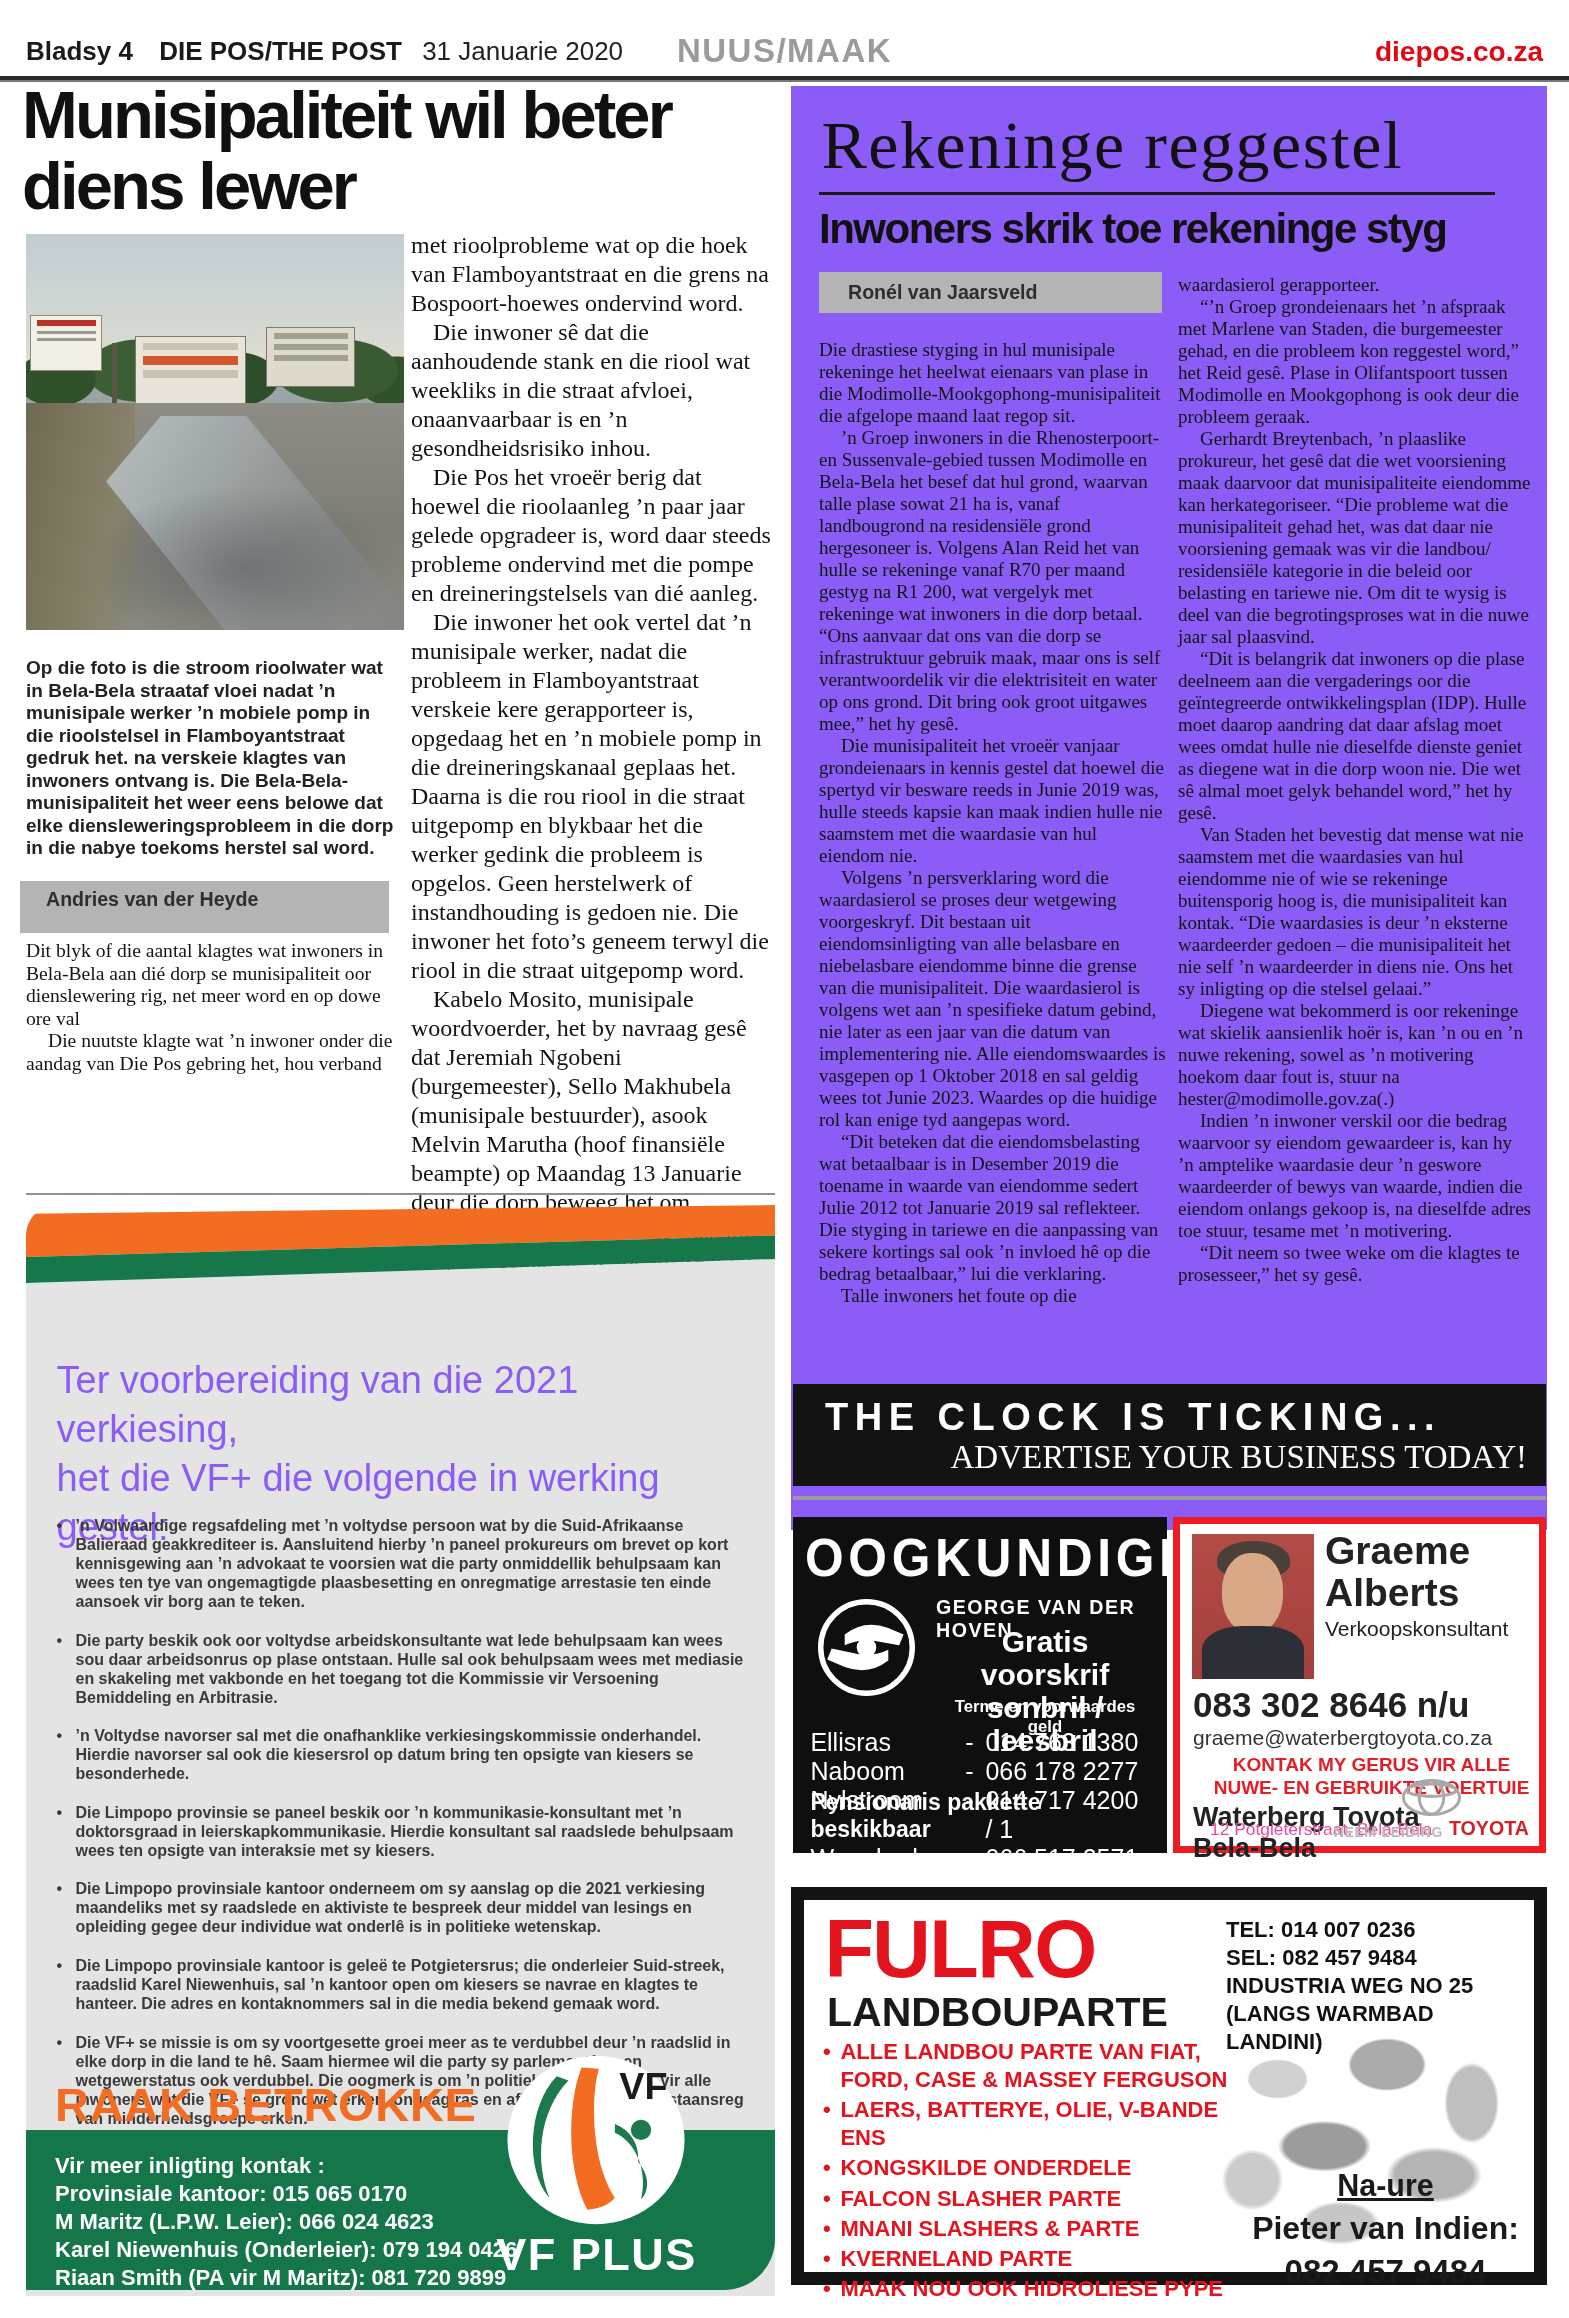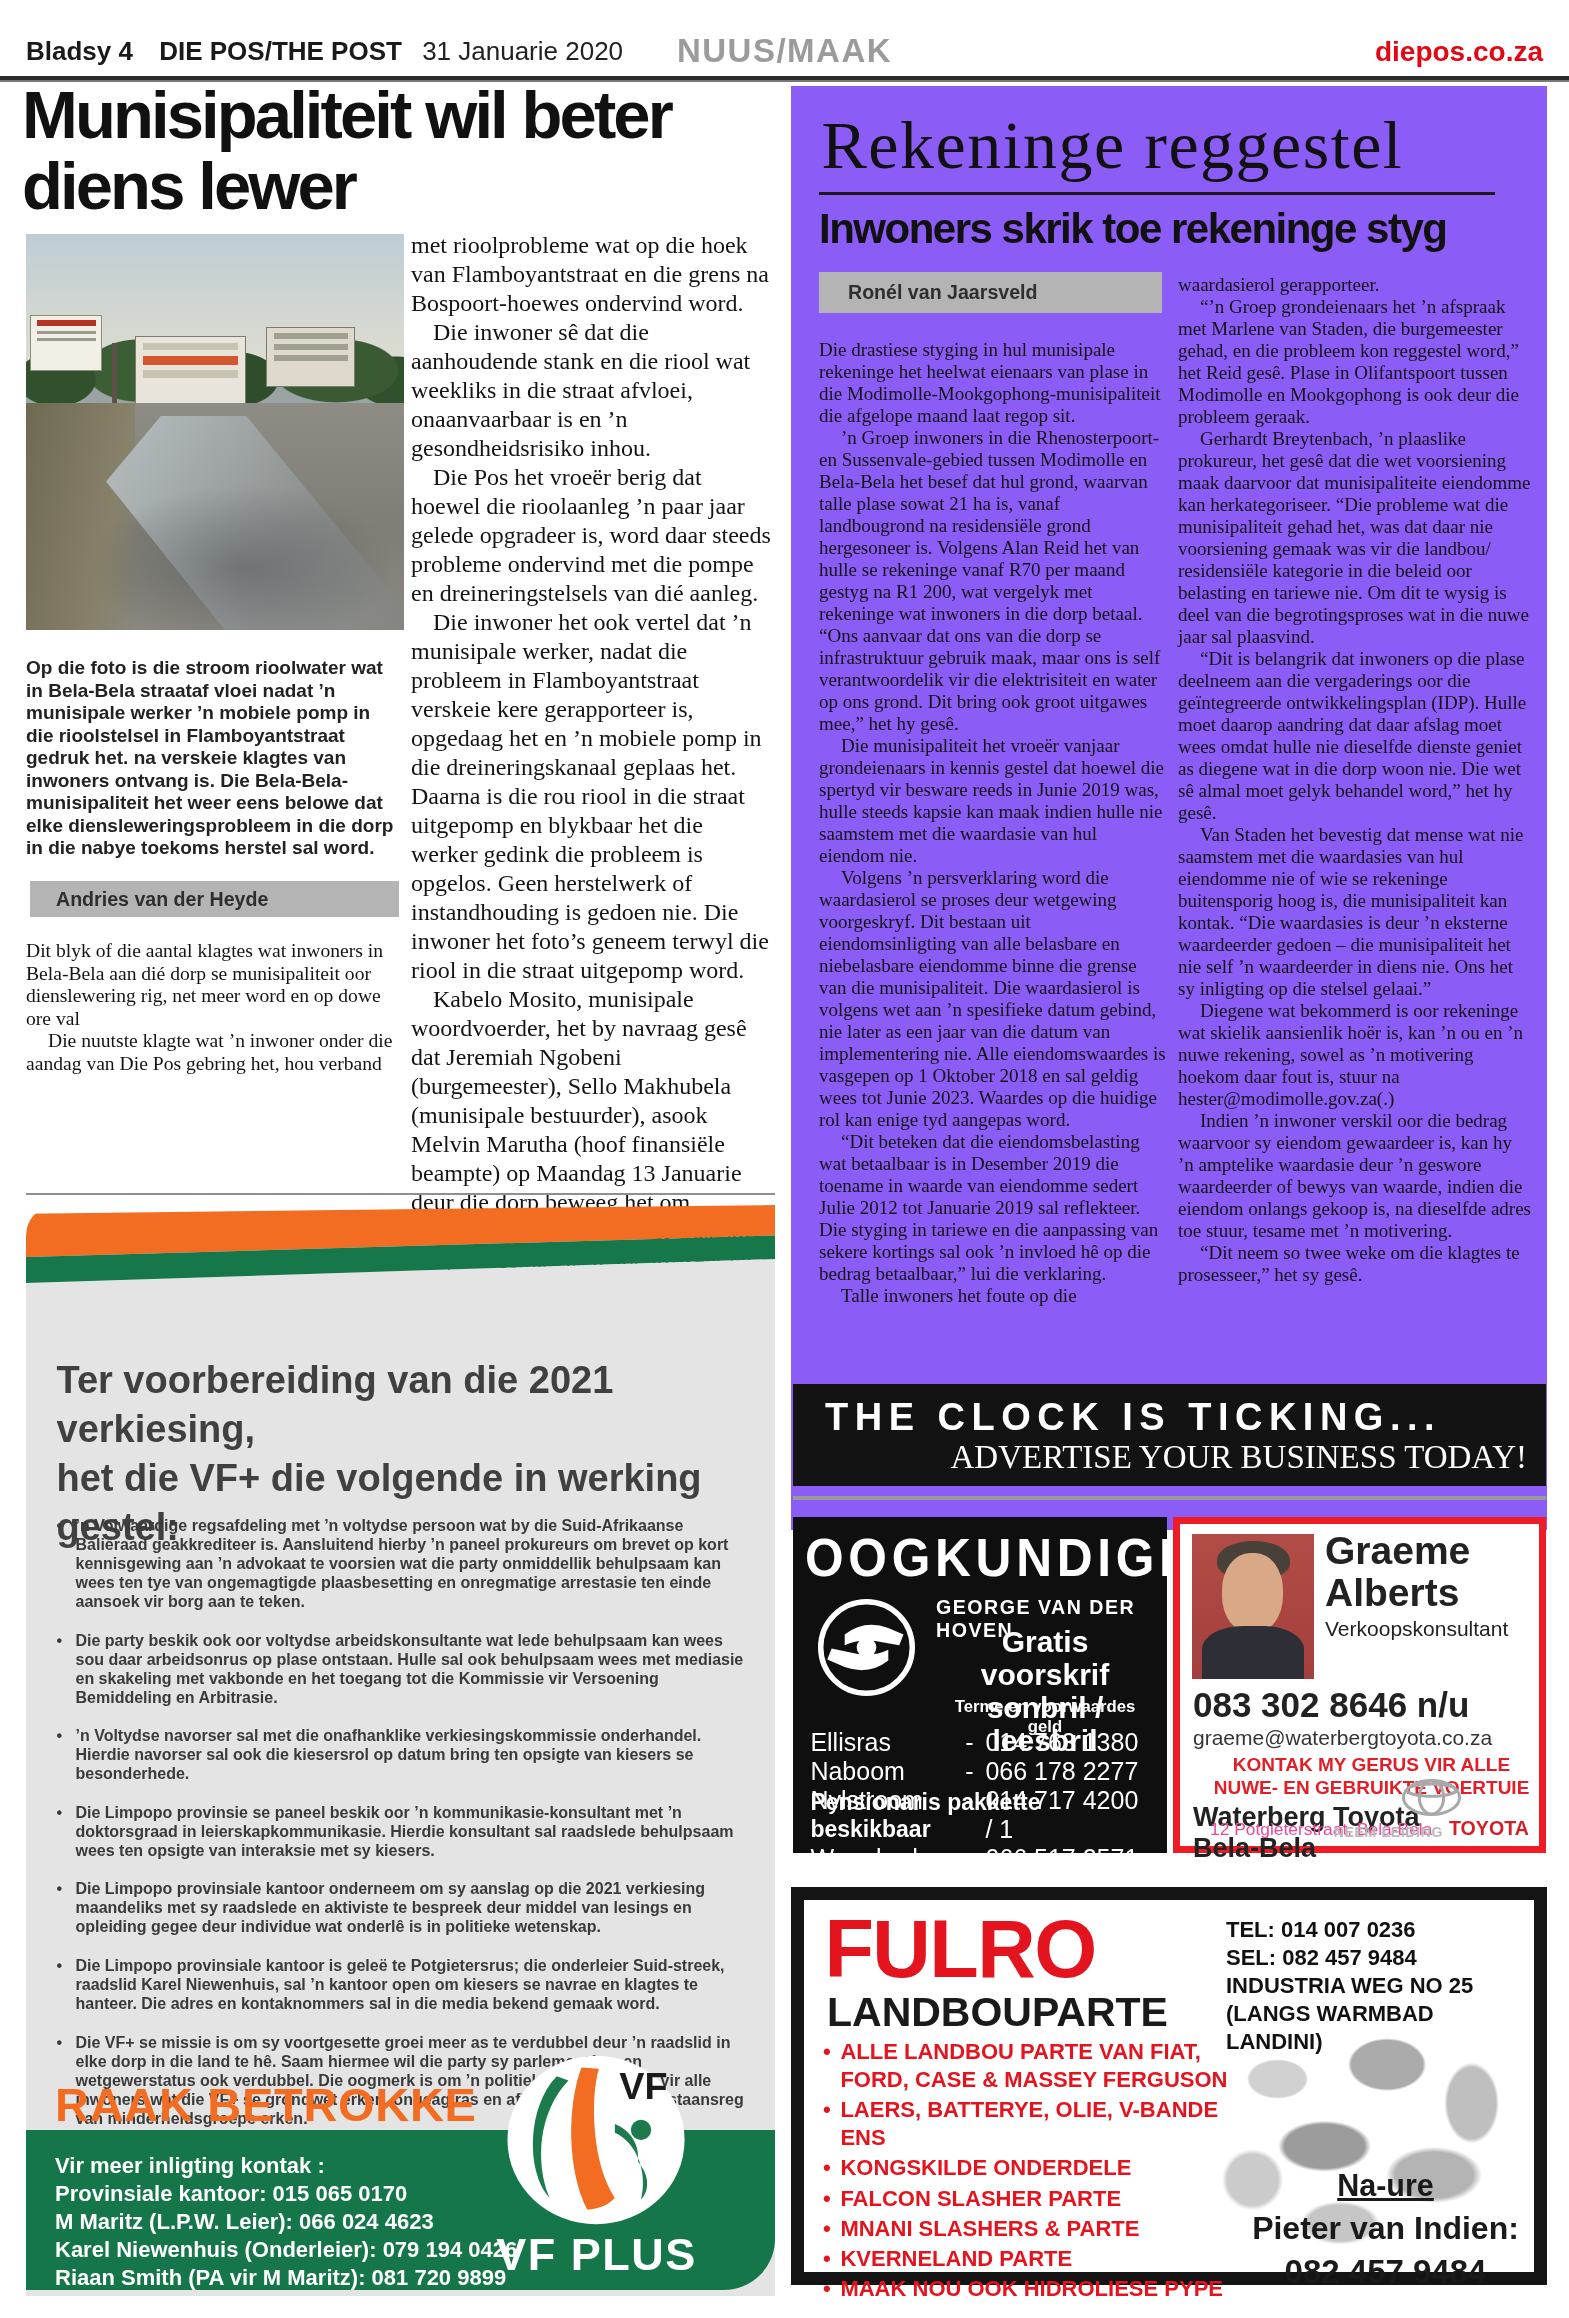--- a/index.html
+++ b/index.html
@@ -29,41 +29,41 @@
   .ph-sign2 b{display:block;height:8.7px;margin:5.8px 7.3px;background:#d2562e;}
   .ph-sign3{position:absolute;left:240px;top:93px;width:87px;height:58px;background:#ded9cc;border:1.5px solid #7c7c6e;}
   .ph-sign3 i{display:block;height:5.8px;margin:5.1px 6.5px;background:#a0a090;}
   .ph-pole{position:absolute;left:86px;top:109px;width:5.1px;height:95px;background:#5c5248;}
   .ph-road{position:absolute;left:0;top:169px;right:0;bottom:0;background:linear-gradient(#8e8d85,#7f7e76 55%,#8a8880);}
   .ph-verge{position:absolute;left:0;top:169px;width:109px;bottom:0;background:linear-gradient(100deg,#6f6a52,#87816a 70%,transparent);}
   .ph-water{position:absolute;left:80px;top:182px;width:305px;height:218px;background:linear-gradient(115deg,rgba(190,200,205,.85),rgba(150,158,162,.5) 60%,rgba(120,126,130,.3));clip-path:polygon(18% 0,46% 0,100% 92%,100% 100%,40% 100%,0 30%);}
   .ph-wet{position:absolute;left:29px;top:240px;width:342px;height:156px;background:radial-gradient(60% 70% at 55% 60%, rgba(70,74,80,.45), transparent 75%);}
   .caption{left:26px;top:657px;width:369px;font-size:19px;line-height:22.5px;font-weight:bold;color:#222;}
   .byline-bar{background:#b4b4b4;color:#2e2e2e;font-weight:bold;}
-  .byline1{left:30px;top:881px;width:369px;height:36px;font-size:19.6px;line-height:36px;padding-left:26px;box-sizing:border-box;}
+  .byline1{left:20px;top:881px;width:369px;height:52px;font-size:19.6px;line-height:36px;padding-left:26px;box-sizing:border-box;}
   .col{font-family:"Liberation Serif",serif;color:#141414;}
   .col p{margin:0;}
   .col p + p{text-indent:22px;}
   .body-left{left:26px;top:940px;width:369px;font-size:19.6px;line-height:22.5px;}
   .body-mid{left:411px;top:231px;width:364px;font-size:24px;line-height:29px;}
   .vf-topline{left:26px;top:1193px;width:749px;height:2.2px;background:#8f8f8f;}
   
   .right-panel{left:791px;top:86px;width:756px;height:1444px;background:#8b5cf6;}
   .headline-r{position:absolute;left:30.5px;top:20.4px;width:698px;font-family:"Liberation Serif",serif;font-size:68px;letter-spacing:1.5px;color:#111;}
   .r-rule{position:absolute;left:28px;width:676px;top:106px;height:2.9px;background:#1a1a1a;}
   .subhead-r{position:absolute;left:28px;top:119px;width:713px;font-size:42px;font-weight:bold;letter-spacing:-1.5px;color:#111;}
   .byline2{position:absolute;left:28px;top:186px;width:343px;height:41px;font-size:19.6px;line-height:41px;padding-left:29px;box-sizing:border-box;}
   .r-col1{position:absolute;left:28px;top:253px;width:348px;font-size:19px;line-height:22px;}
   .r-col2{position:absolute;left:387px;top:188px;width:353px;font-size:19px;line-height:22px;}
   
   .vf-ad{left:26px;top:1205px;width:749px;height:1091px;border-radius:30.5px 0 0 0;overflow:hidden;}
   .vf-gray{position:absolute;inset:0;background:#e4e4e4;clip-path:polygon(0 78px,100% 54px,100% 100%,0 100%);}
   .vf-orange{position:absolute;inset:0;background:#f26d21;clip-path:polygon(0 8.7px,100% 0,100% 30.5px,0 52px);}
   .vf-green-band{position:absolute;inset:0;background:#16774a;clip-path:polygon(0 52px,100% 30.5px,100% 54px,0 78px);}
-  .vf-title{position:absolute;left:30.5px;top:151px;width:698px;font-size:38px;line-height:49px;font-weight:bold;color:#404040;}
+  .vf-title{position:absolute;left:30.5px;top:151px;width:698px;font-size:38px;line-height:49px;font-weight:normal;color:#8b5cf6;}
   .vf-bullets{position:absolute;left:30.5px;top:311px;width:691px;margin:0;padding:0;list-style:none;}
   .vf-bullets li{font-size:16px;line-height:19px;font-weight:bold;color:#3a3a3a;margin:0 0 19.6px 0;padding-left:19px;position:relative;}
   .vf-bullets li::before{content:"•";position:absolute;left:0;top:0;}
   .vf-cta{position:absolute;left:29px;top:872px;font-size:47px;font-weight:bold;color:#f26d21;letter-spacing:0.7px;}
   .vf-green-panel{position:absolute;left:0;top:925px;width:749px;height:160px;background:#15764a;border-radius:0 0 51px 0;}
   .vf-contact{position:absolute;left:29px;top:947px;font-size:22px;line-height:28px;font-weight:bold;color:#ffffff;}
   .vf-contact p{margin:0;}
   .vf-logo{position:absolute;left:480px;top:849px;width:180px;height:172px;}
   .vf-plus{position:absolute;left:407px;top:1024px;width:327px;text-align:center;font-size:45px;font-weight:bold;color:#ffffff;letter-spacing:1.5px;}
   

